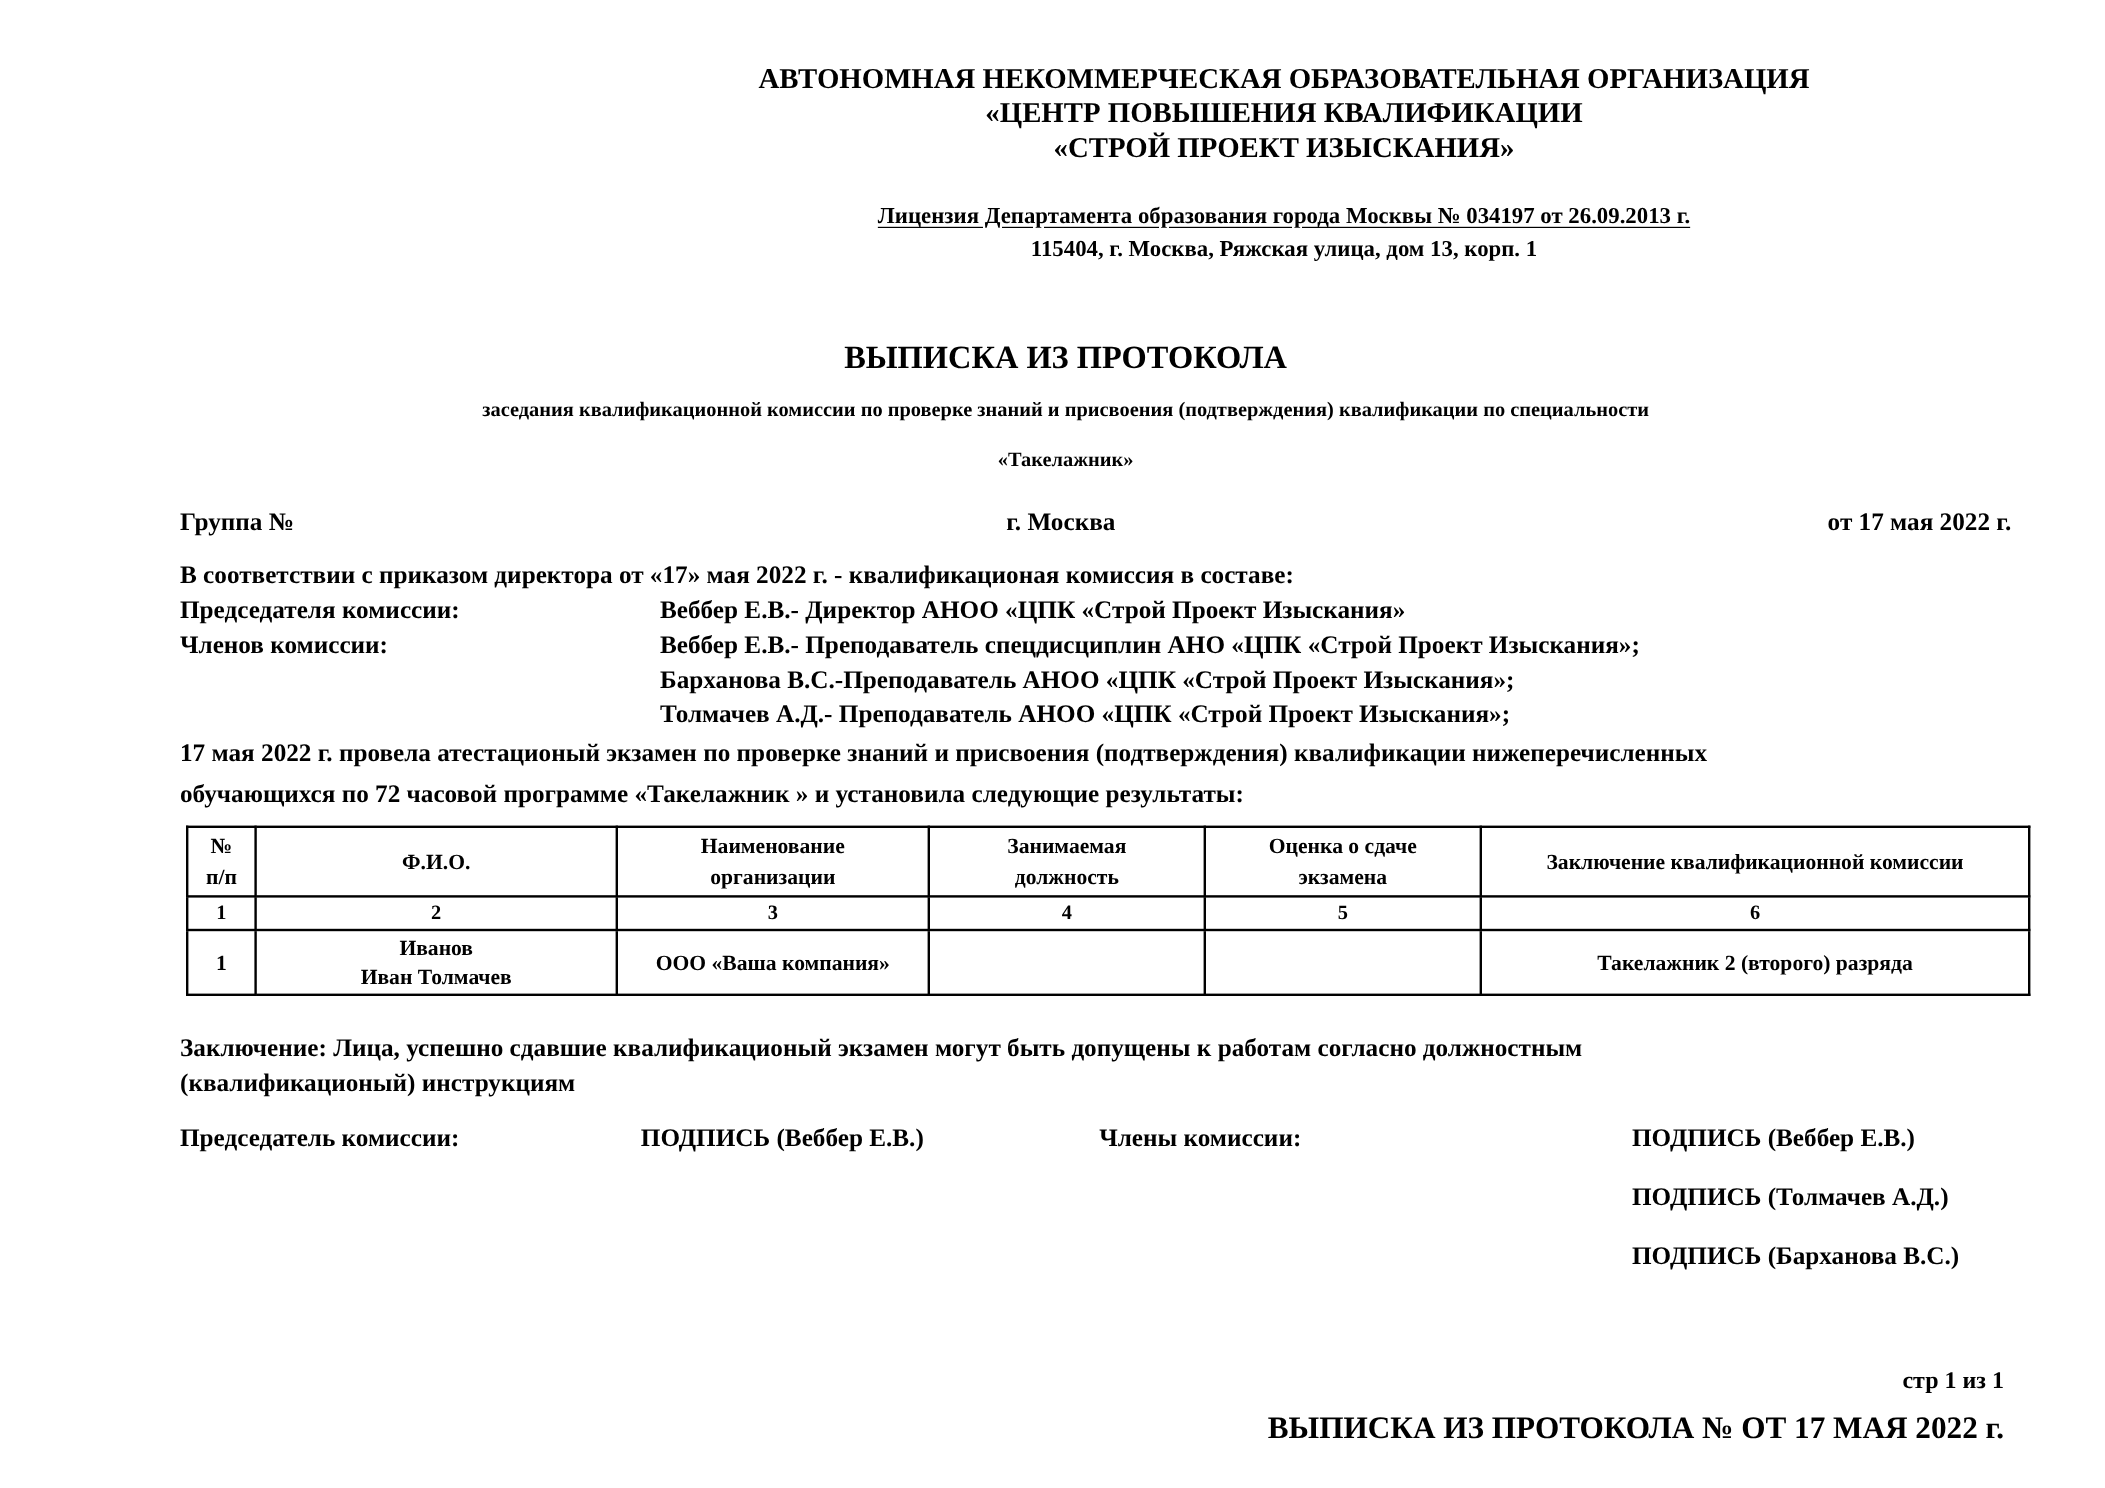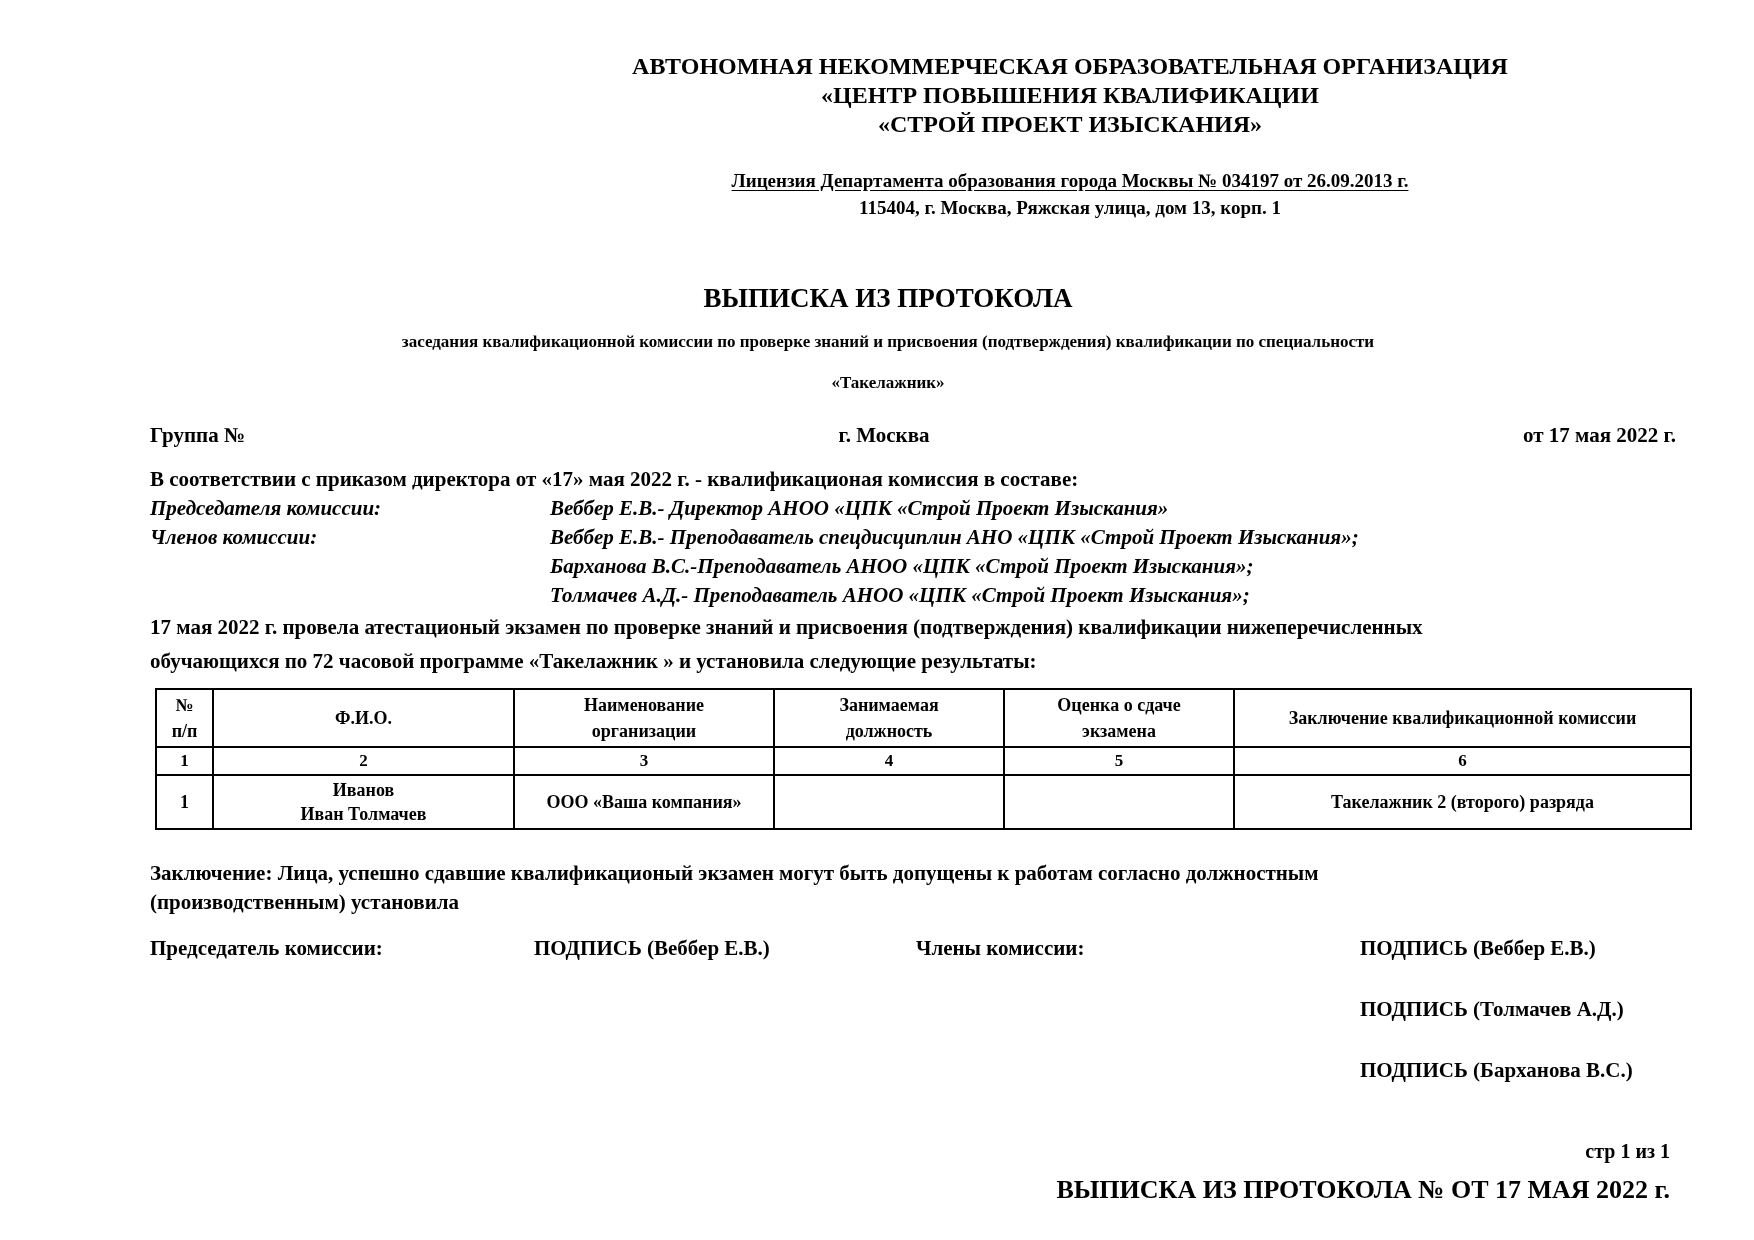--- a/index.html
+++ b/index.html
@@ -48,21 +48,21 @@
     margin-top: 24px;
     display: flex;
     justify-content: space-between;
     align-items: baseline;
     font-size: 21px;
     line-height: 29px;
   }
   
   .body-text { font-size: 21px; line-height: 29px; }
   .intro-line { margin-top: 15px; }
-  .kv-row { display: flex; font-style: italic; }
+  .kv-row { display: flex; }
   .kv-label { width: 400px; flex: 0 0 400px; }
   .kv-value { flex: 1; }
   .exam-par { line-height: 34px; white-space: pre-line; }
   
   table.results {
     margin-top: 10px;
     margin-left: 5px;
     border-collapse: collapse;
     table-layout: fixed;
     width: 1535px;
@@ -79,21 +79,21 @@
   tr.t-data td { height: 50px; font-size: 18px; line-height: 24px; }
   
   .conclusion { margin-top: 29px; }
   .conclusion .line { white-space: pre; }
   .u { text-underline-offset: 4px; }
   
   .sign-grid {
     margin-top: 17px;
     display: grid;
     grid-template-columns: 384px 382px 444px auto;
-    row-gap: 32px;
+    row-gap: 20px;
     font-size: 21px;
     line-height: 29px;
   }
   
   .footer { position: absolute; right: 84px; bottom: 36px; text-align: right; margin-left: 32px; }
   .footer-page { font-size: 20px; line-height: 29px; }
   .footer-ref { font-size: 26px; line-height: 29px; margin-top: 9px; }
 </style>
 </head>
 <body>
@@ -182,21 +182,21 @@
         <td>ООО «Ваша компания»</td>
         <td></td>
         <td></td>
         <td>Такелажник 2 (второго) разряда</td>
       </tr>
     </tbody>
   </table>
 
   <div class="body-text conclusion">
     <div class="line"><span>Заключение: Лица, успешно сдавшие квалификационый экзамен могут быть допущены к </span><span class="u">работам согласно должностным</span></div>
-    <div class="line"><span class="u">(производственным) установила</span></div>
+    <div class="line"><span class="u">(квалификационый) инструкциям</span></div>
   </div>
 
   <div class="sign-grid">
     <span>Председатель комиссии:</span>
     <span>ПОДПИСЬ (Веббер Е.В.)</span>
     <span>Члены комиссии:</span>
     <span>ПОДПИСЬ (Веббер Е.В.)</span>
 
     <span></span>
     <span></span>

